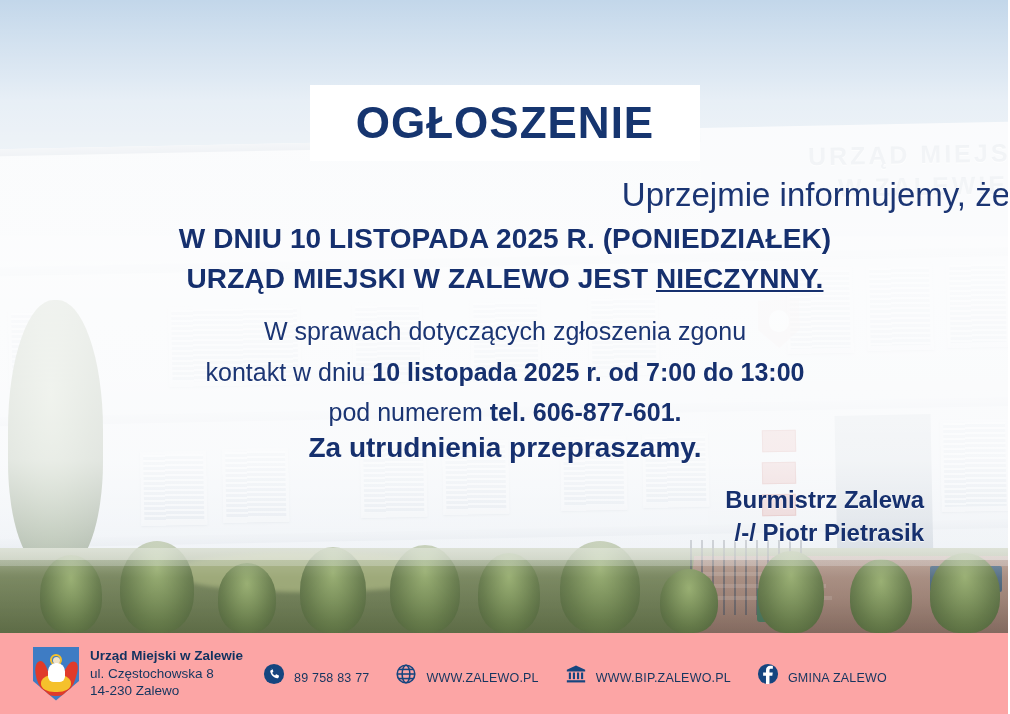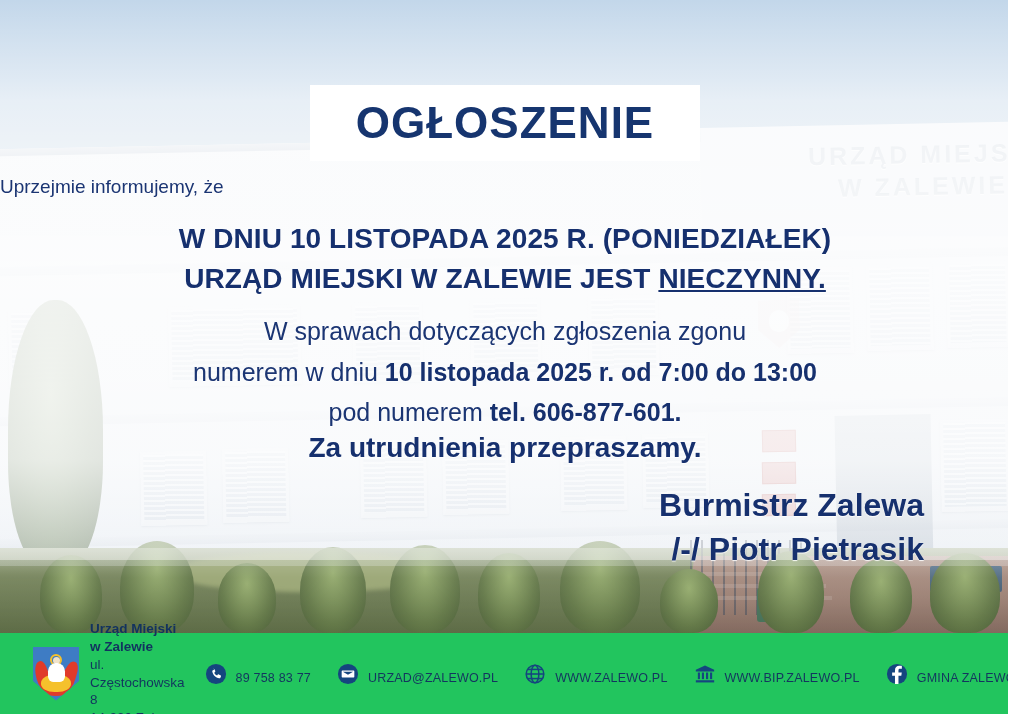--- a/index.html
+++ b/index.html
@@ -192,21 +192,21 @@
     background:#ffffff;
     display:flex; align-items:center; justify-content:center;
   }
   .title-banner .t {
     font-size:44px; font-weight:bold; letter-spacing:1px;
     color:#16356f; line-height:1;
   }
 
   .lead {
     position:absolute; left:0; top:176px; width:1010px;
-    text-align:left; font-size:19px; color:#1b3573;
+    text-align:right; font-size:33px; color:#1b3573;
     text-shadow:0 1px 1px rgba(255,255,255,.85);
   }
 
   .headline {
     position:absolute; left:0; top:219px; width:1010px;
     text-align:center;
   }
   .headline div {
     font-size:28px; font-weight:bold; color:#16306e;
     line-height:1.42; letter-spacing:.1px;
@@ -229,29 +229,29 @@
     text-align:center;
     font-size:28px; font-weight:bold; color:#16306e;
     text-shadow:0 1px 1px rgba(255,255,255,.9);
   }
 
   .signature {
     position:absolute; right:86px; top:483px;
     text-align:right;
   }
   .signature div{
-    font-size:32px; font-weight:bold; color:#16306e;
+    font-size:24px; font-weight:bold; color:#16306e;
     line-height:1.38;
     text-shadow:0 1px 1px rgba(255,255,255,.9);
   }
 
   
   .footer {
     position:absolute; left:0; top:633px; width:1010px; height:81px;
-    background:#22c55e;
+    background:#fca5a5;
     display:flex; align-items:center;
     color:#1b3a6b;
   }
 
   .org { display:flex; align-items:center; margin-left:33px; }
 
   .crest { width:46px; height:54px; position:relative; flex:none; }
   .crest .sh {
     position:absolute; left:0; top:0; width:46px; height:54px;
     background:#3e7cc4;
@@ -380,26 +380,26 @@
   <div class="content">
 
     <div class="title-banner">
       <div class="t">OGŁOSZENIE</div>
     </div>
 
     <div class="lead">Uprzejmie informujemy, że</div>
 
     <div class="headline">
       <div>W DNIU 10 LISTOPADA 2025 R. (PONIEDZIAŁEK)</div>
-      <div><span>URZĄD MIEJSKI W ZALEWIE JEST </span><u>NIECZYNNY.</u></div>
+      <div><span>URZĄD MIEJSKI W ZALEWO JEST </span><u>NIECZYNNY.</u></div>
     </div>
 
     <div class="contact-para">
       <div>W sprawach dotyczących zgłoszenia zgonu</div>
-      <div><span>numerem w dniu </span><b>10 listopada 2025 r. od 7:00 do 13:00</b></div>
+      <div><span>kontakt w dniu </span><b>10 listopada 2025 r. od 7:00 do 13:00</b></div>
       <div><span>pod numerem </span><b>tel. 606-877-601.</b></div>
     </div>
 
     <div class="apology">Za utrudnienia przepraszamy.</div>
 
     <div class="signature">
       <div>Burmistrz Zalewa</div>
       <div>/-/ Piotr Pietrasik</div>
     </div>
 
@@ -429,27 +429,20 @@
     <div class="contacts">
 
       <div class="citem">
         <svg class="ico" viewBox="0 0 24 24">
           <circle class="ico-circle" cx="12" cy="12" r="11"></circle>
           <path class="ico-glyph" d="M9.1 6.3c.5-.2 1 0 1.2.5l.9 1.9c.2.4.1.9-.3 1.2l-.8.6c.6 1.4 1.7 2.5 3.1 3.1l.6-.8c.3-.4.8-.5 1.2-.3l1.9.9c.5.2.7.7.5 1.2l-.6 1.4c-.2.5-.7.8-1.2.7-4-.6-7.1-3.7-7.7-7.7-.1-.5.2-1 .7-1.2l1.5-.5z"></path>
         </svg>
         <span class="lbl">89 758 83 77</span>
       </div>
 
-      <div class="citem">
-        <svg class="ico" viewBox="0 0 24 24">
-          <circle class="ico-circle" cx="12" cy="12" r="11"></circle>
-          <path class="ico-glyph" d="M5.8 8.3h12.4c.4 0 .7.3.7.7v6c0 .4-.3.7-.7.7H5.8c-.4 0-.7-.3-.7-.7v-6c0-.4.3-.7.7-.7zm6.2 4.6l5.6-3.3H6.4l5.6 3.3z"></path>
-        </svg>
-        <span class="lbl">URZAD@ZALEWO.PL</span>
-      </div>
 
       <div class="citem">
         <svg class="ico" viewBox="0 0 24 24">
           <circle class="ico-line" cx="12" cy="12" r="9.6"></circle>
           <ellipse class="ico-line" cx="12" cy="12" rx="4.2" ry="9.6"></ellipse>
           <line class="ico-line" x1="2.6" y1="12" x2="21.4" y2="12"></line>
           <line class="ico-line" x1="4.2" y1="7" x2="19.8" y2="7"></line>
           <line class="ico-line" x1="4.2" y1="17" x2="19.8" y2="17"></line>
         </svg>
         <span class="lbl">WWW.ZALEWO.PL</span>

